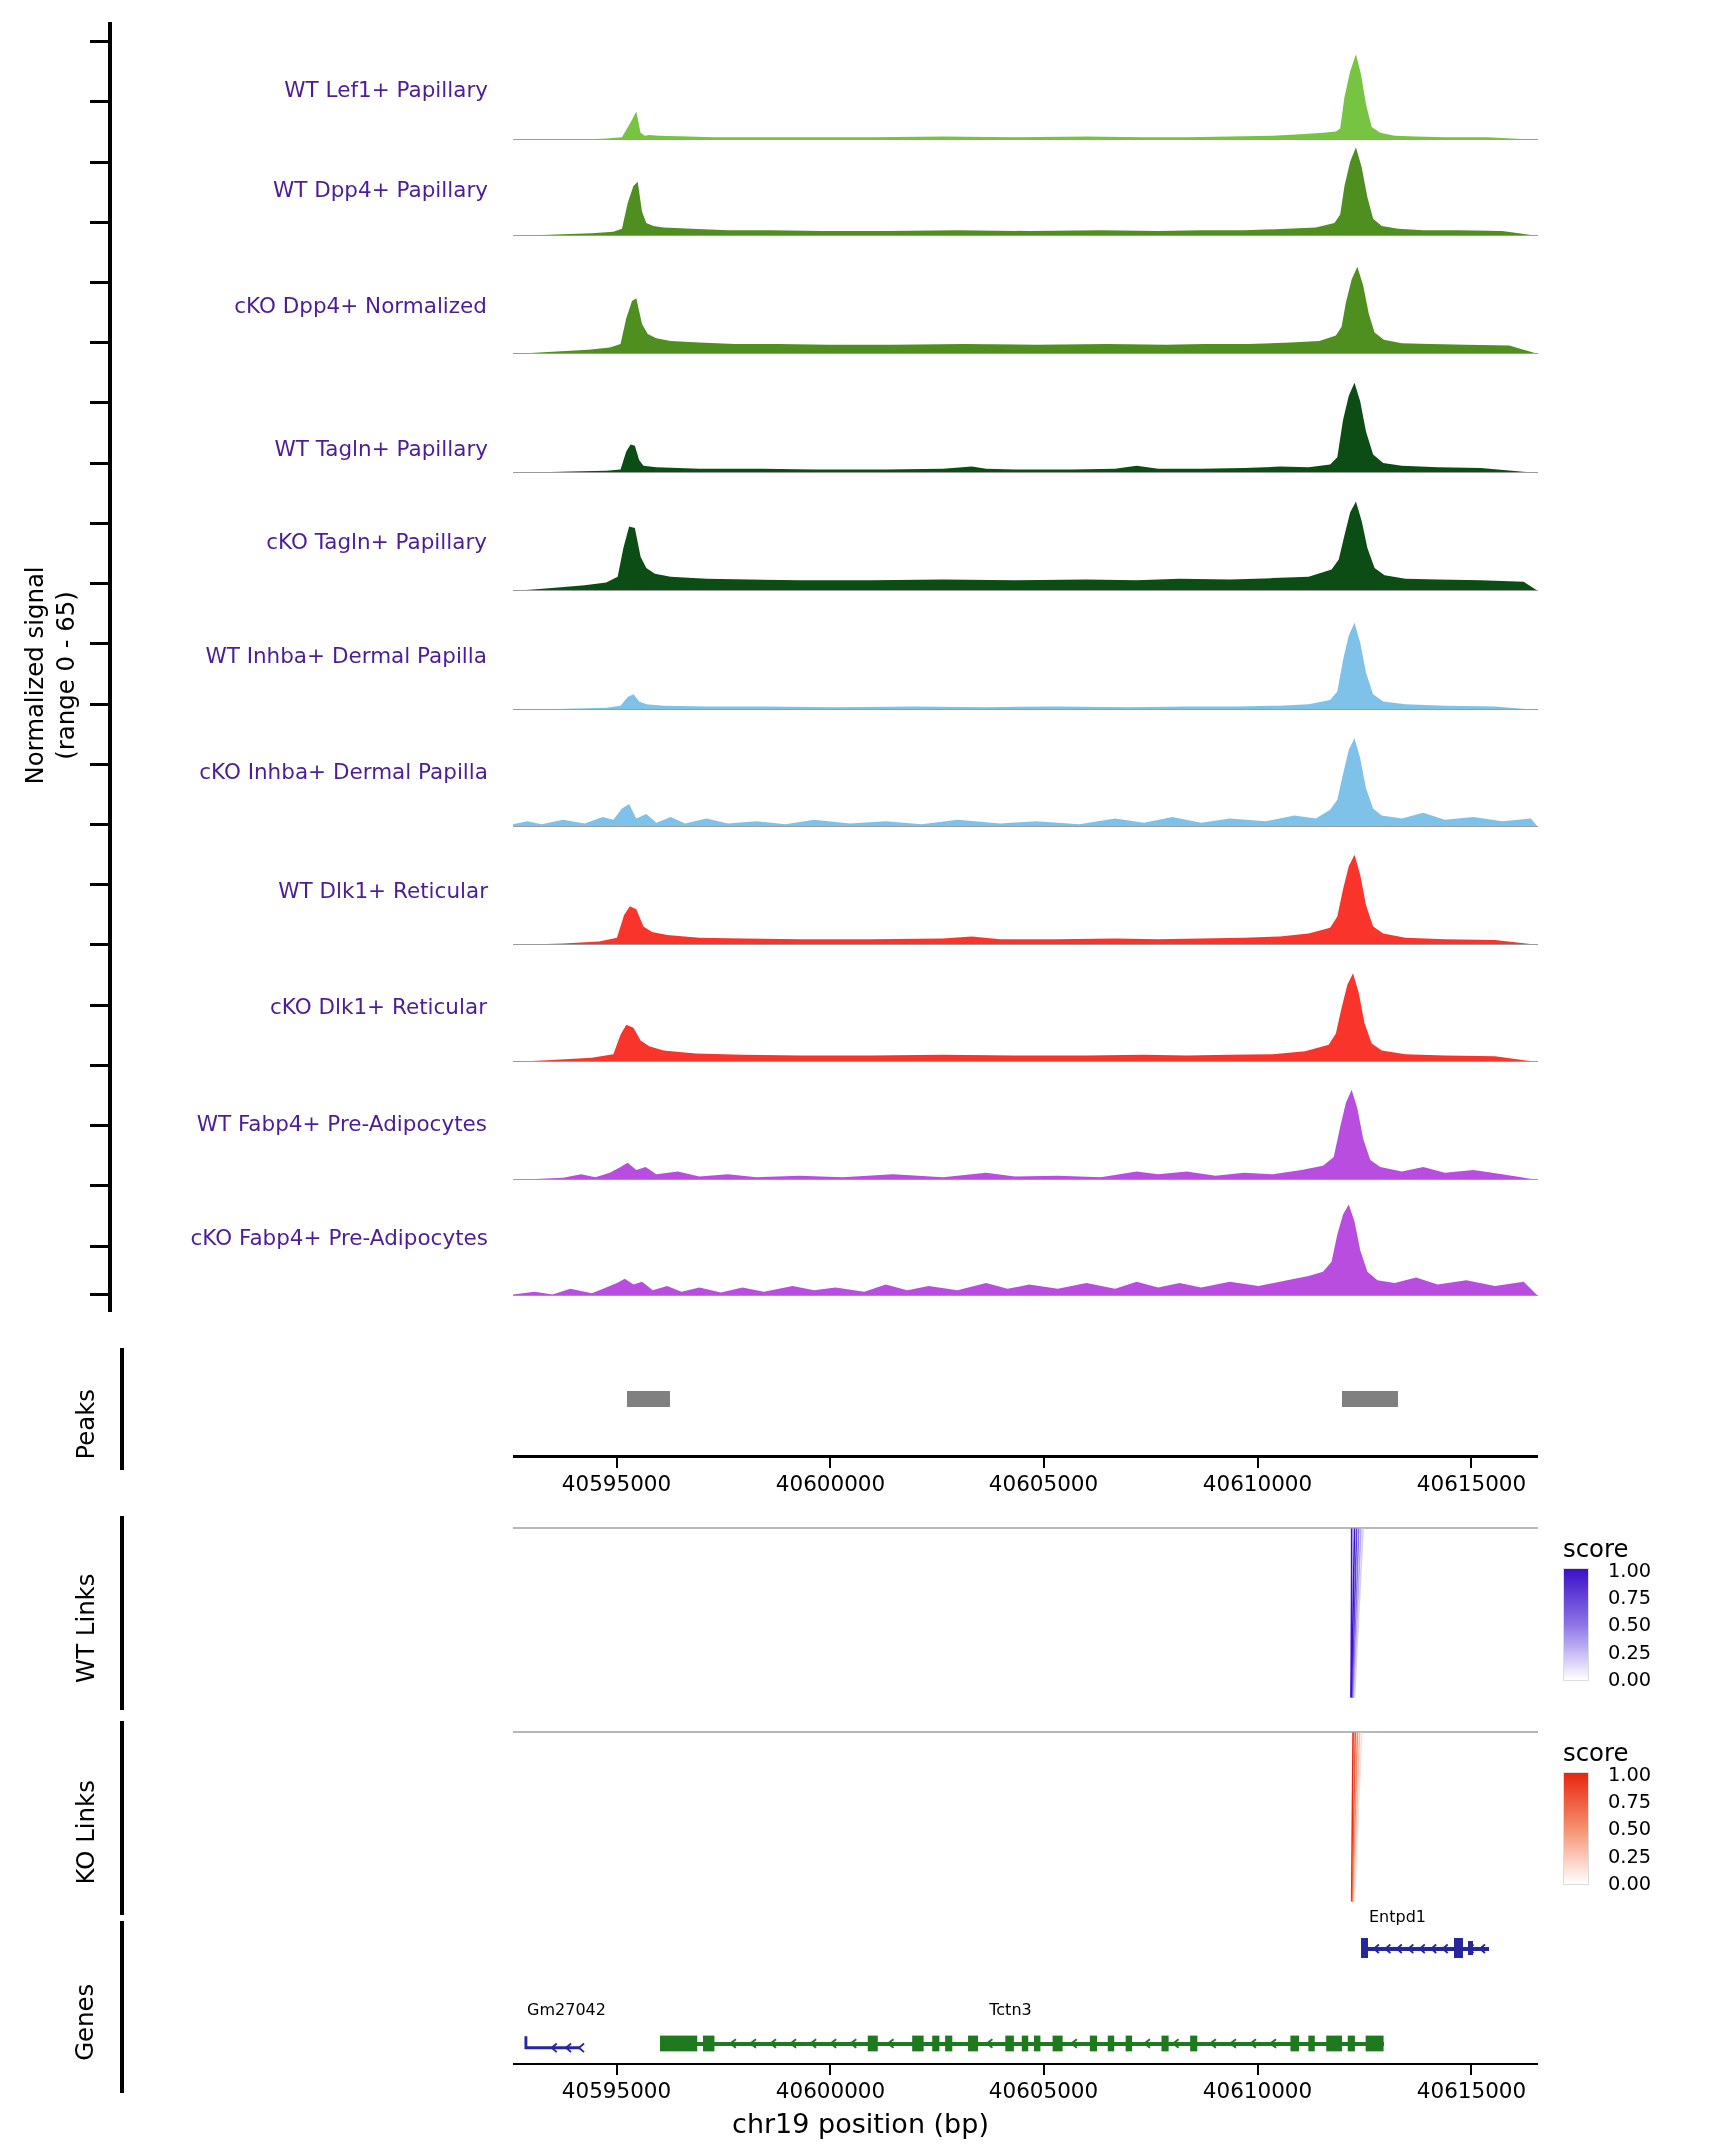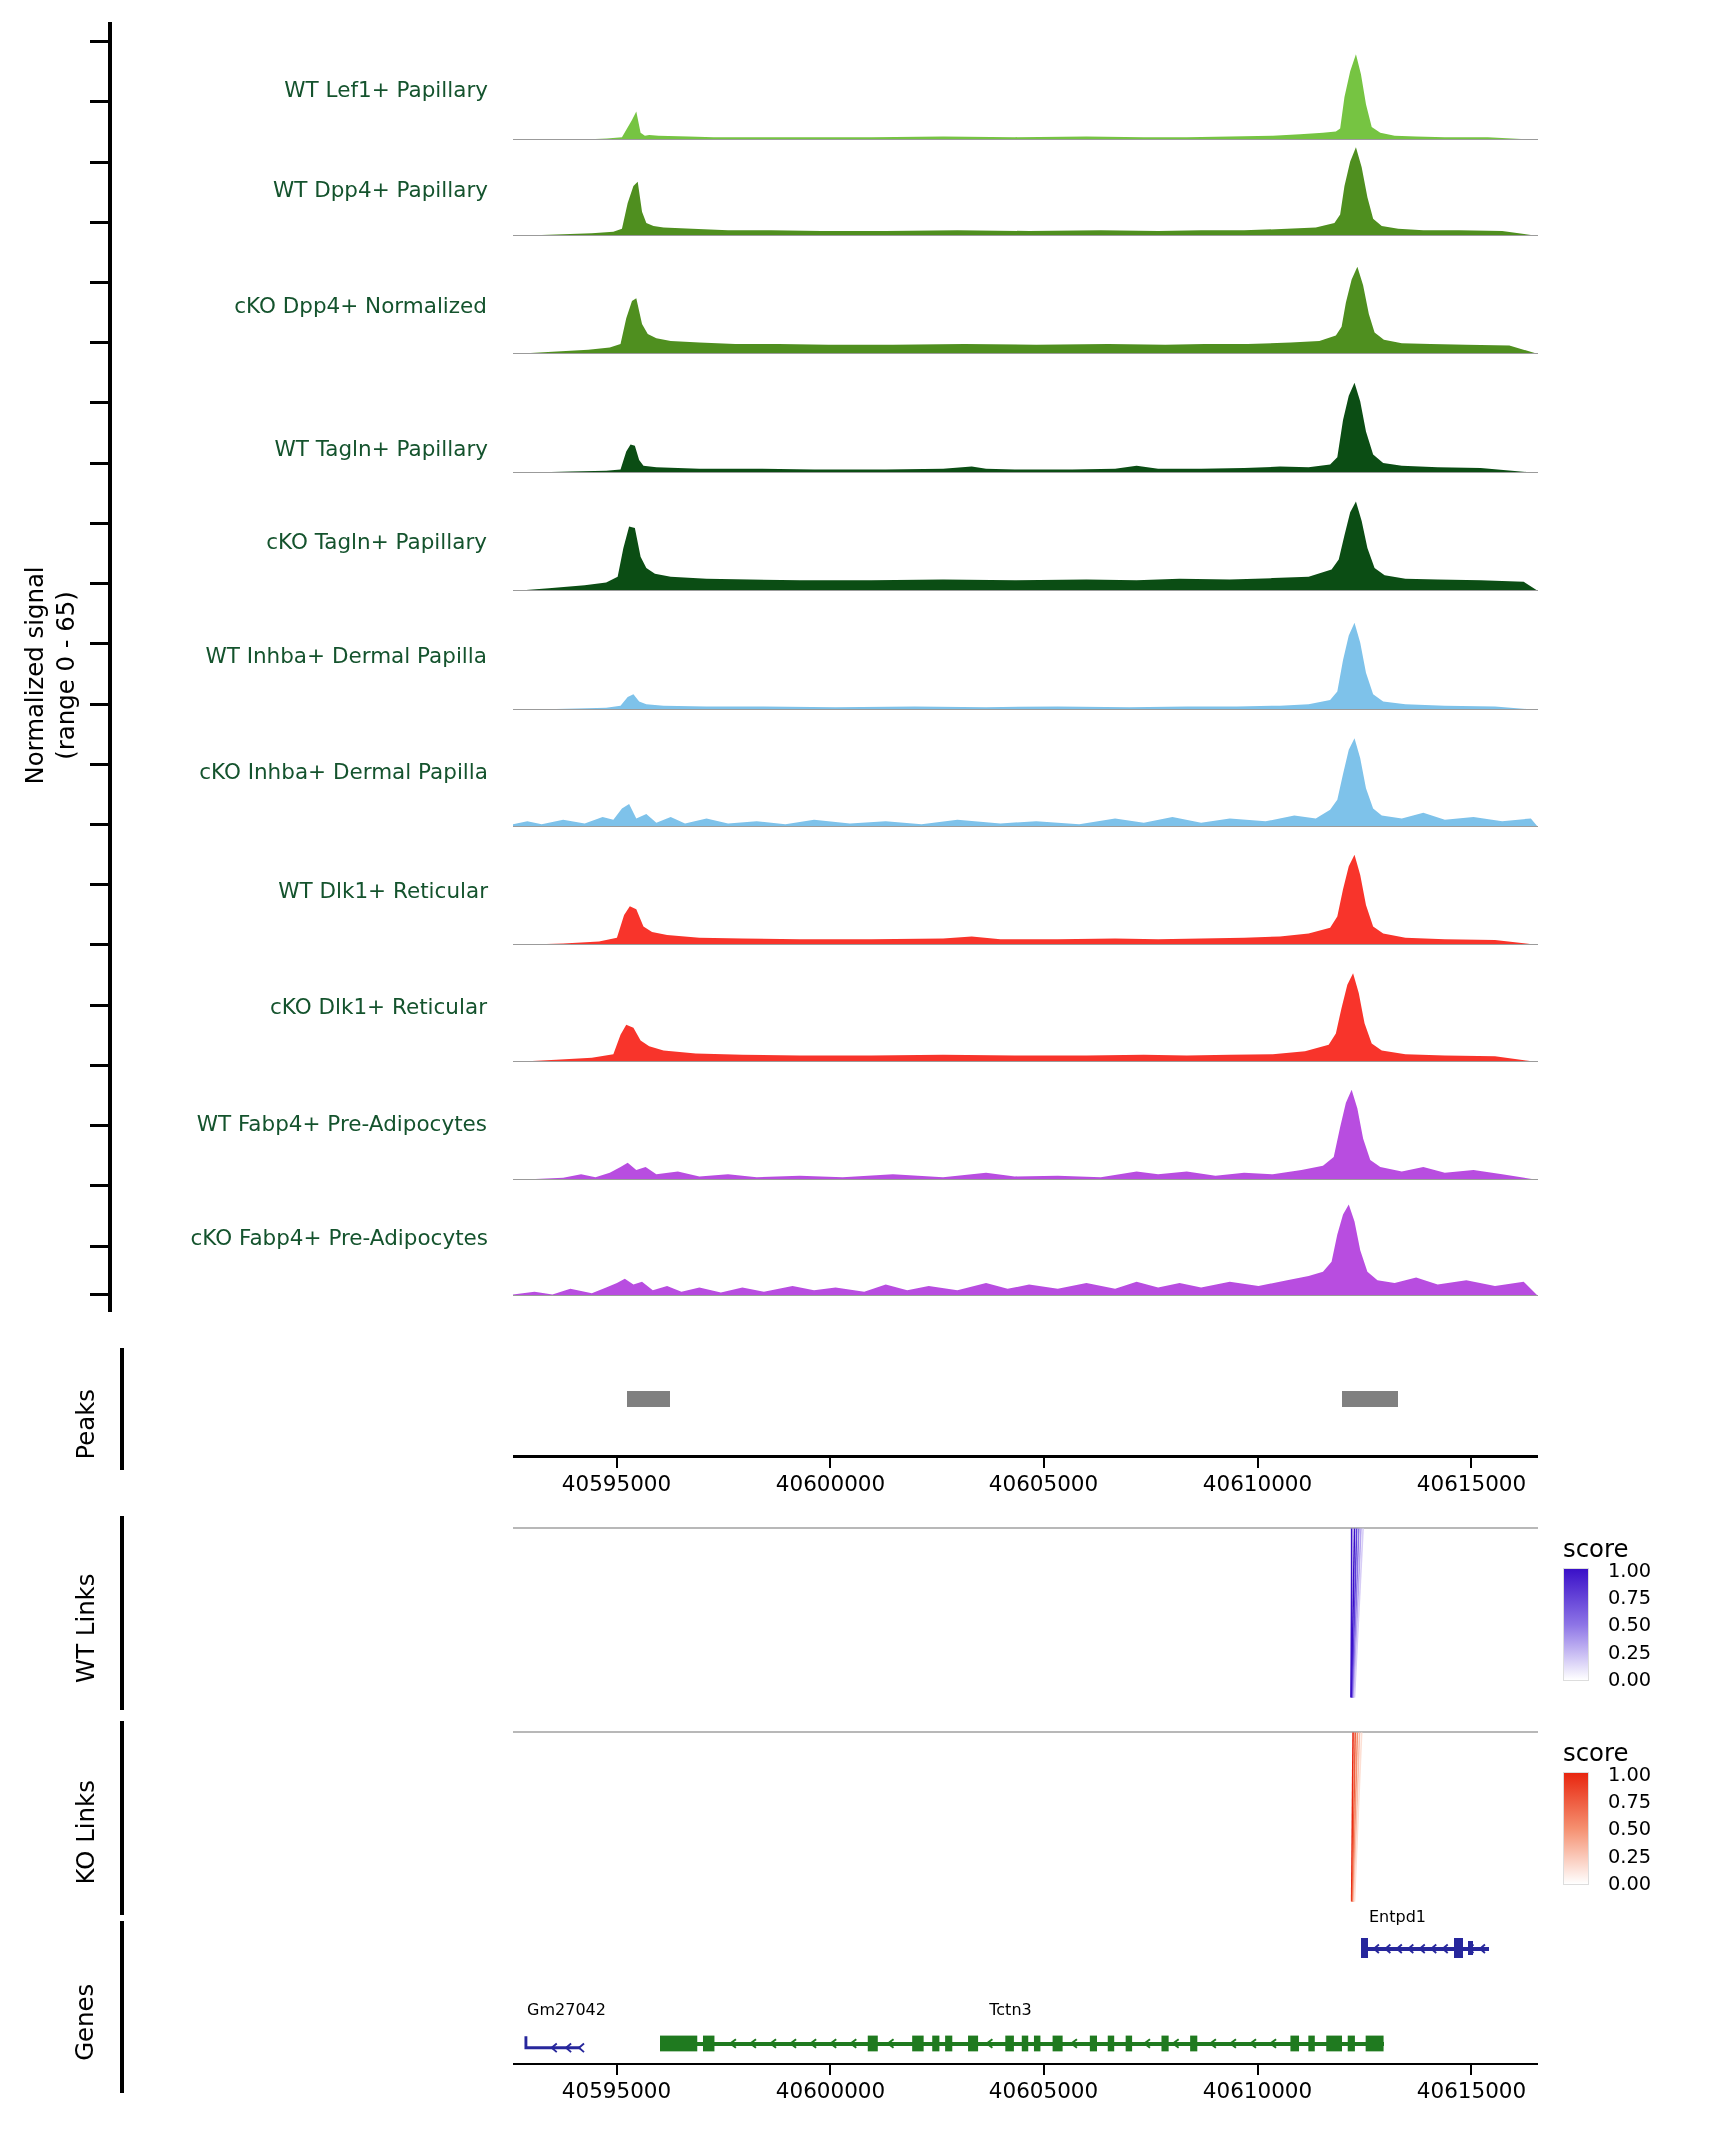--- a/index.html
+++ b/index.html
@@ -7,21 +7,21 @@
     width:1721px;height:2151px;background:#ffffff;
     font-family:"DejaVu Sans","Liberation Sans",sans-serif;
     color:#000;overflow:hidden;position:relative;
   }
   .root{position:absolute;left:0;top:0;width:1721px;height:2151px;}
 
   
   .vline{position:absolute;background:#000;width:3.6px;}
   .tick{position:absolute;background:#000;height:2.9px;width:18.6px;left:90px;}
   .rowlabel{
-    position:absolute;right:0;text-align:right;font-size:21.5px;color:#14532d;
+    position:absolute;right:0;text-align:right;font-size:21.5px;color:#4c1d95;
     white-space:nowrap;line-height:1;
   }
   .axislabel-v{
     position:absolute;transform-origin:center center;
     font-size:24.4px;text-align:center;white-space:pre;line-height:1.25;
   }
 
   
   .track{position:absolute;left:513px;width:1025px;height:93px;}
   .track .baseline{
@@ -324,15 +324,16 @@
   <div class="axistick" style="left:829px;top:2065px;"></div>
   <div class="axistick" style="left:1043px;top:2065px;"></div>
   <div class="axistick" style="left:1257px;top:2065px;"></div>
   <div class="axistick" style="left:1470px;top:2065px;"></div>
   <div class="axistxt" style="left:509px;top:2078px;">40595000</div>
   <div class="axistxt" style="left:723px;top:2078px;">40600000</div>
   <div class="axistxt" style="left:936px;top:2078px;">40605000</div>
   <div class="axistxt" style="left:1150px;top:2078px;">40610000</div>
   <div class="axistxt" style="left:1364px;top:2078px;">40615000</div>
 
+  <div class="xlabel" style="left:0;top:2108px;">chr19 position (bp)</div>
 
 </div>
 
 
 </body></html>

